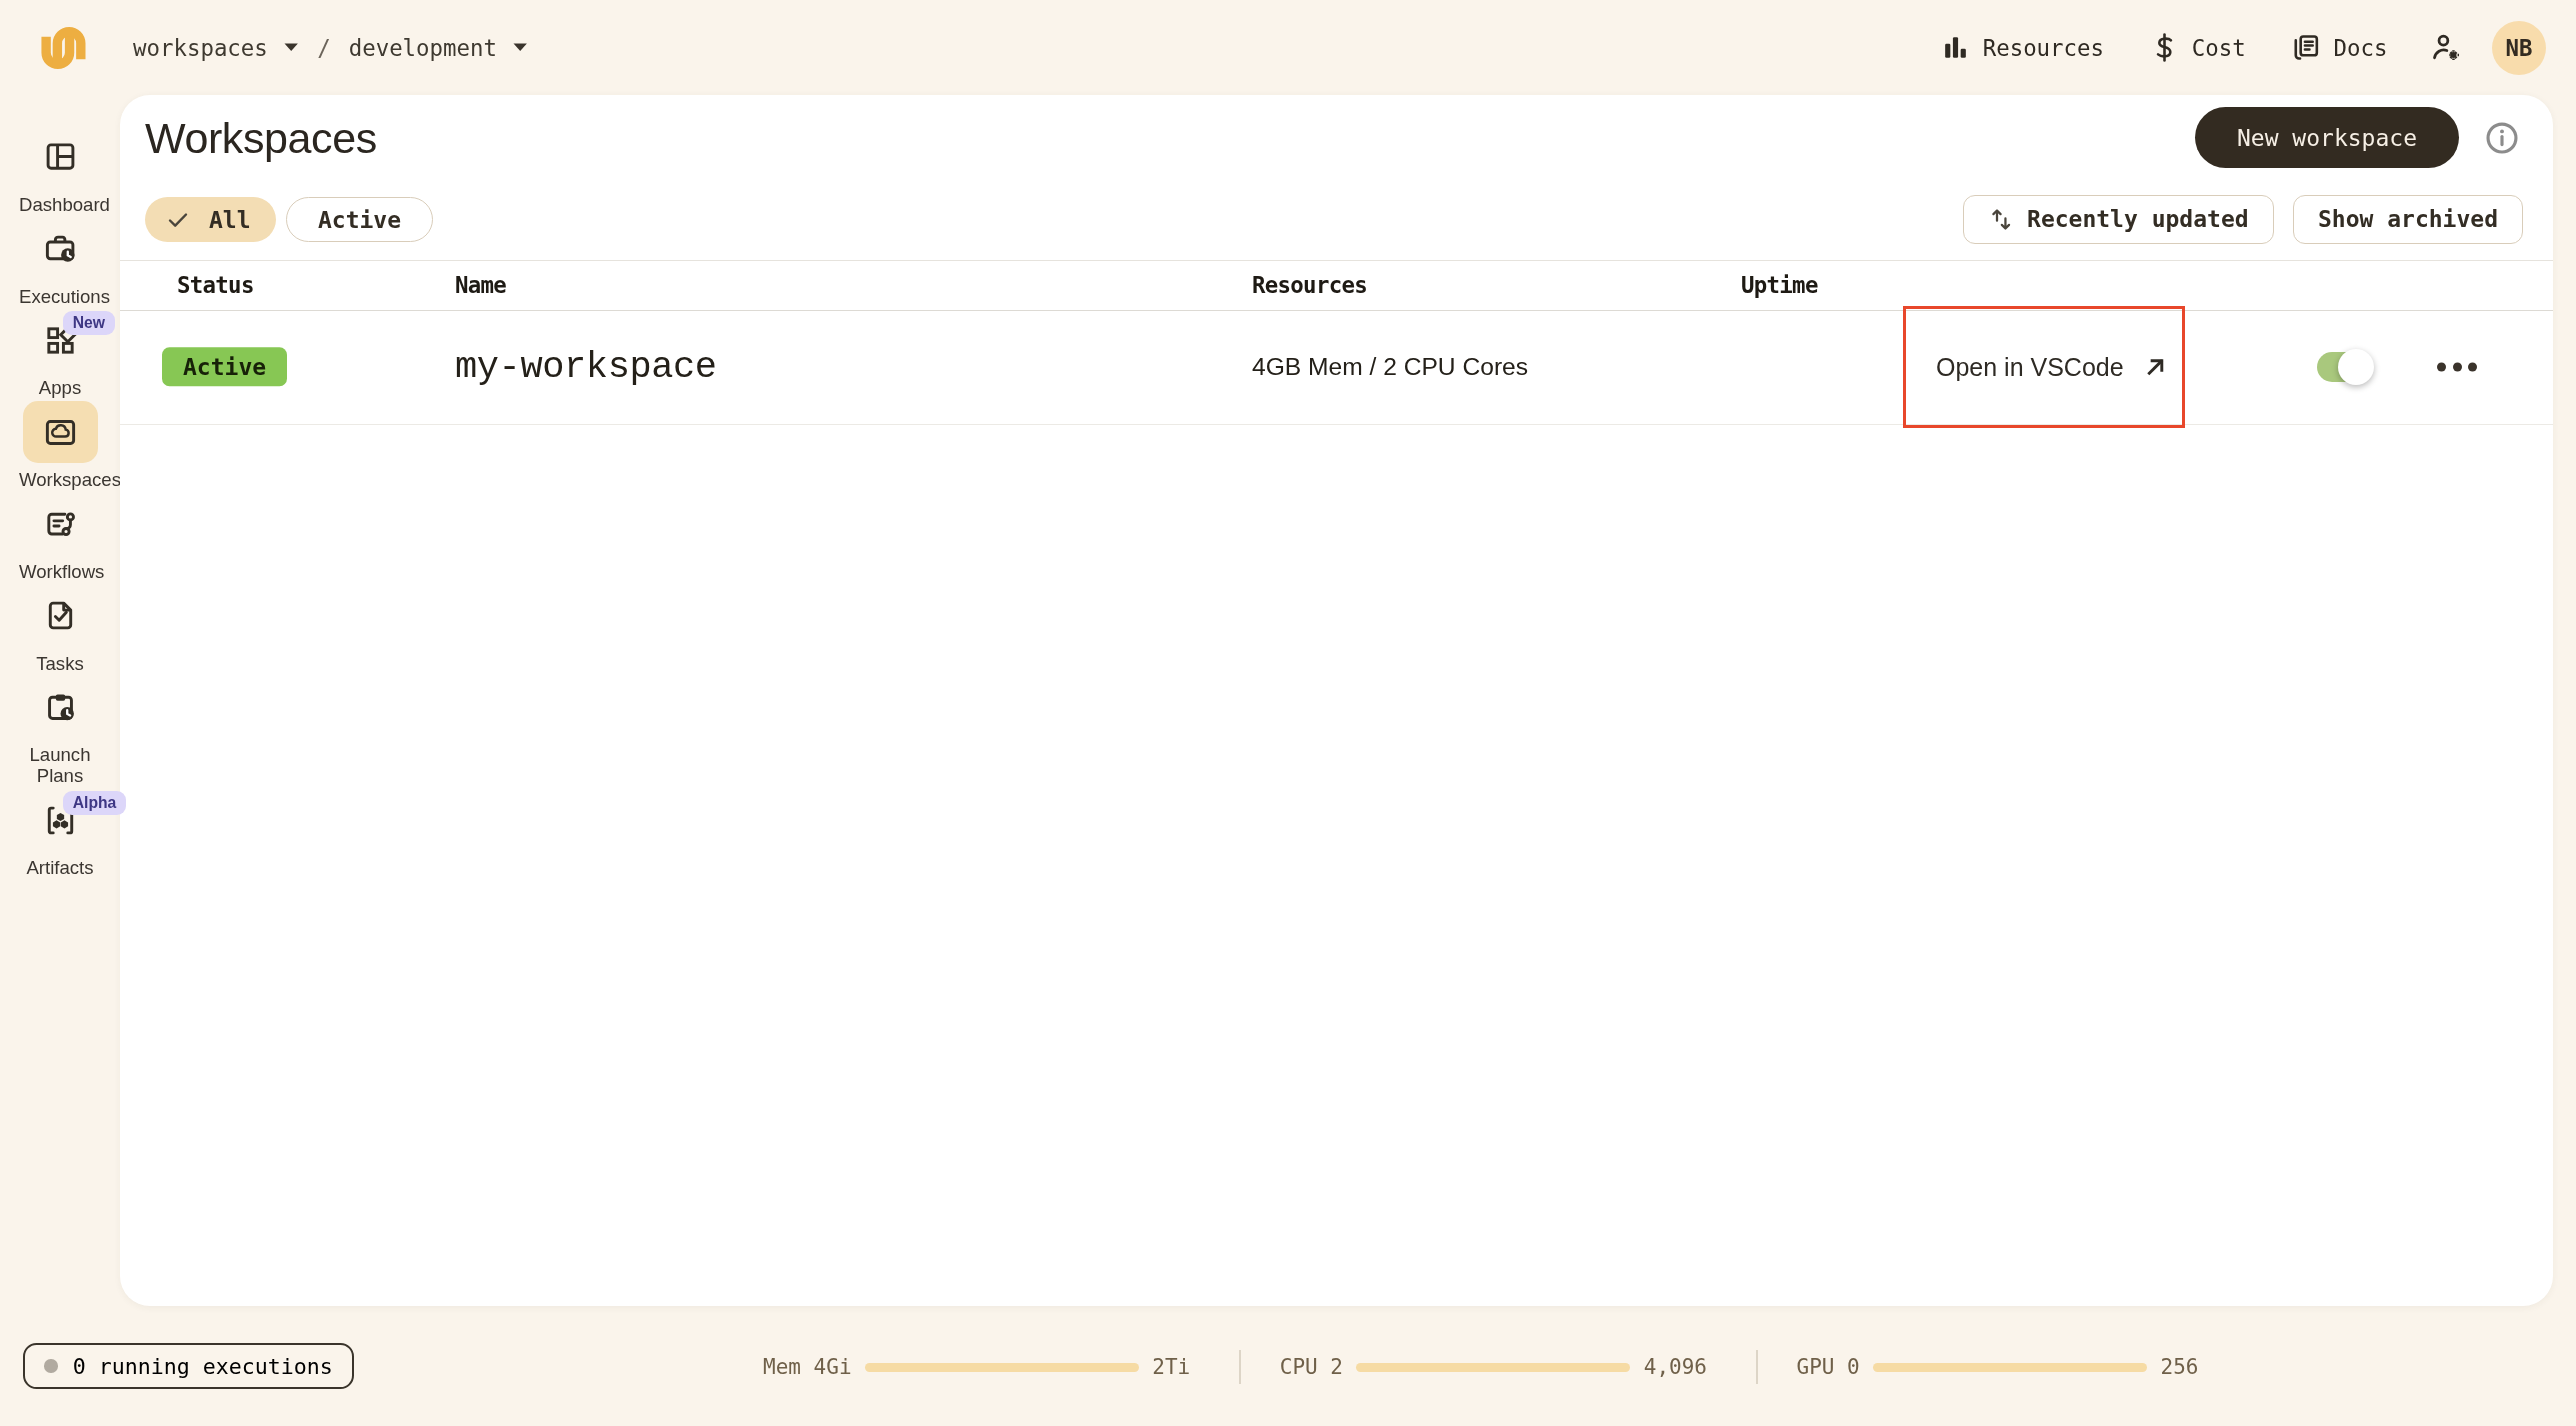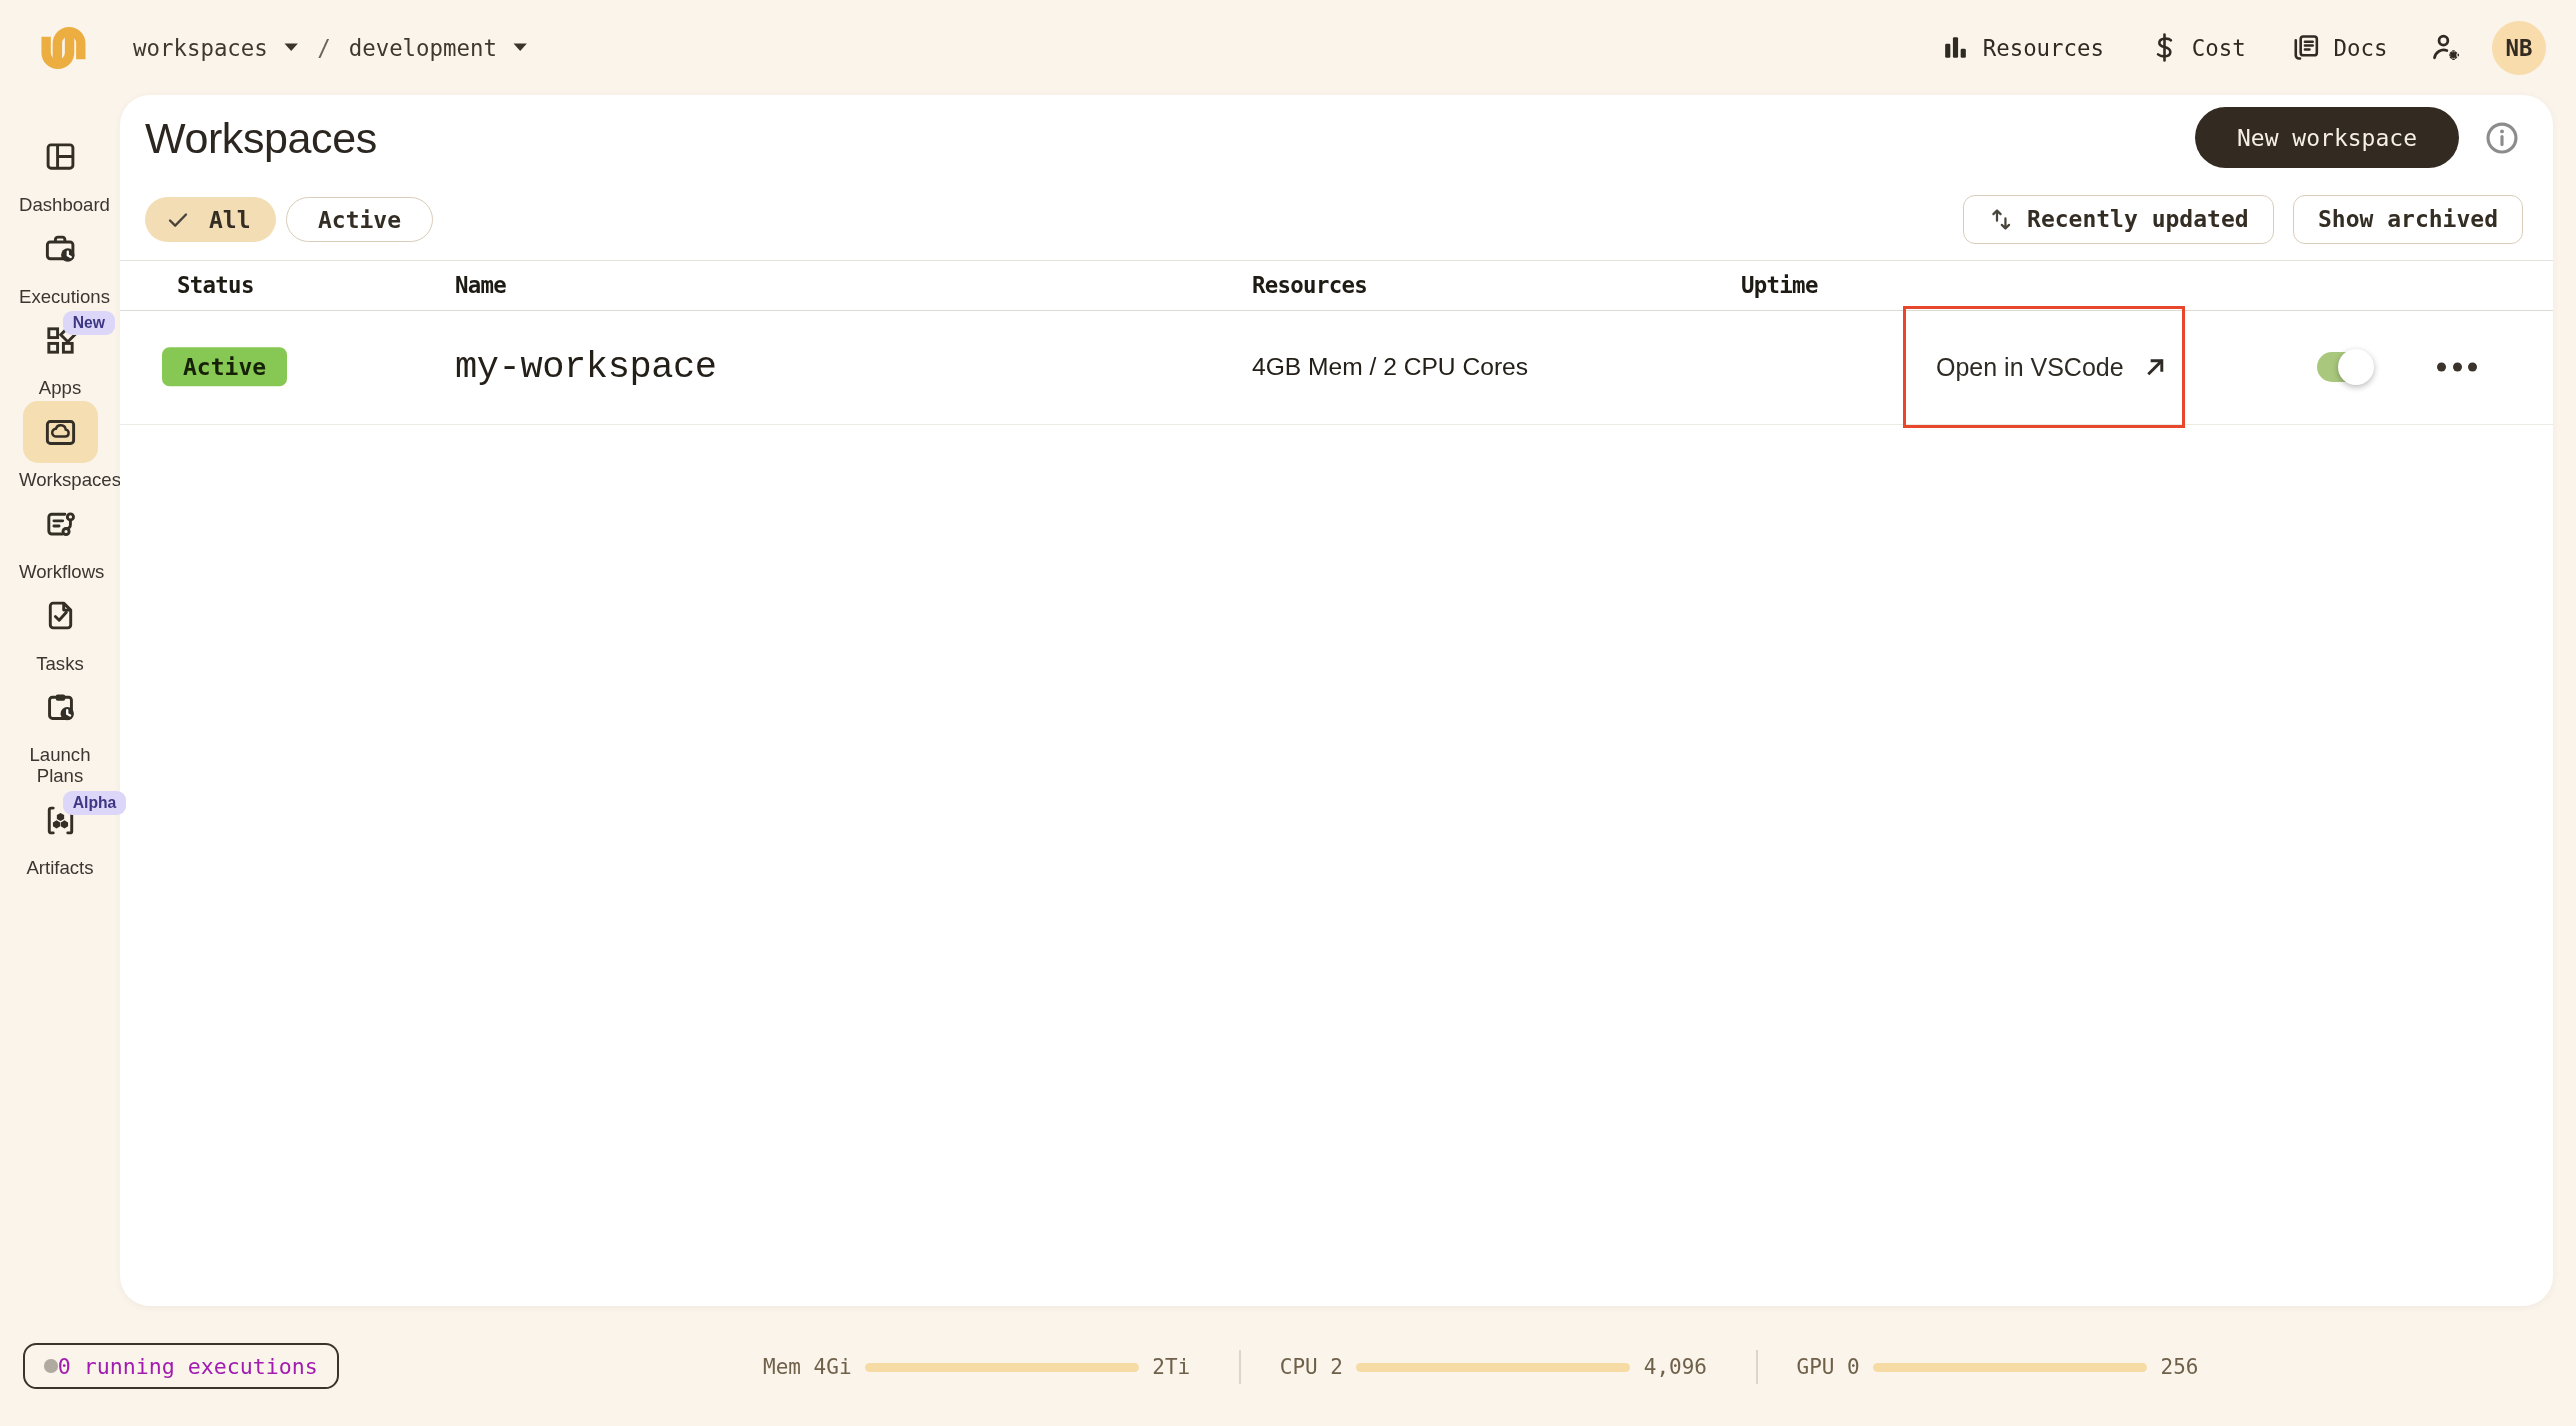--- a/index.html
+++ b/index.html
@@ -61,21 +61,21 @@
   .vscode-link svg{width:27px;height:27px;}
   .toggle{left:2197px;width:52px;height:30px;border-radius:15px;background:#A9C87D;cursor:pointer;}
   .knob{position:absolute;left:21px;top:-3px;width:36px;height:36px;border-radius:50%;background:#fff;box-shadow:0 2.2px 6px rgba(0,0,0,0.28);}
   .row-menu{left:2317px;display:flex;gap:6.7px;cursor:pointer;}
   .row-menu i{width:9px;height:9px;border-radius:50%;background:#3A332B;display:block;}
 
   .highlight-box{position:absolute;left:1903px;top:306px;width:276px;height:116px;border:3.7px solid #E8472B;z-index:5;pointer-events:none;}
 
   
   .statusbar{position:absolute;left:0;top:1307px;width:100%;height:120px;}
-  .exec-pill{position:absolute;left:23px;top:36px;height:46px;border:2.2px solid #3A342B;border-radius:13.4px;display:flex;align-items:center;padding:0 19.4px;font-size:21.6px;color:#a21caf;box-sizing:border-box;cursor:pointer;background:transparent;}
+  .exec-pill{position:absolute;left:23px;top:36px;height:46px;border:2.2px solid #3A342B;border-radius:13.4px;display:flex;align-items:center;padding:0 19.4px;gap:15px;font-size:21.6px;color:#000000;box-sizing:border-box;cursor:pointer;background:transparent;}
   .exec-dot{width:13.4px;height:13.4px;border-radius:50%;background:#B1AAA0;}
   .metrics{position:absolute;left:763px;top:0;height:120px;display:flex;align-items:center;font-size:21px;color:#6F6049;}
   .metric{display:flex;align-items:center;gap:13.4px;white-space:nowrap;}
   .meter{width:274px;height:9px;border-radius:5.2px;background:#F6DBA4;}
   .vdiv{width:1.5px;height:34px;background:#DDD5C7;margin:0 39px 0 49px;}
 </style>
 </head>
 <body>
 
 <div class="app mono">

